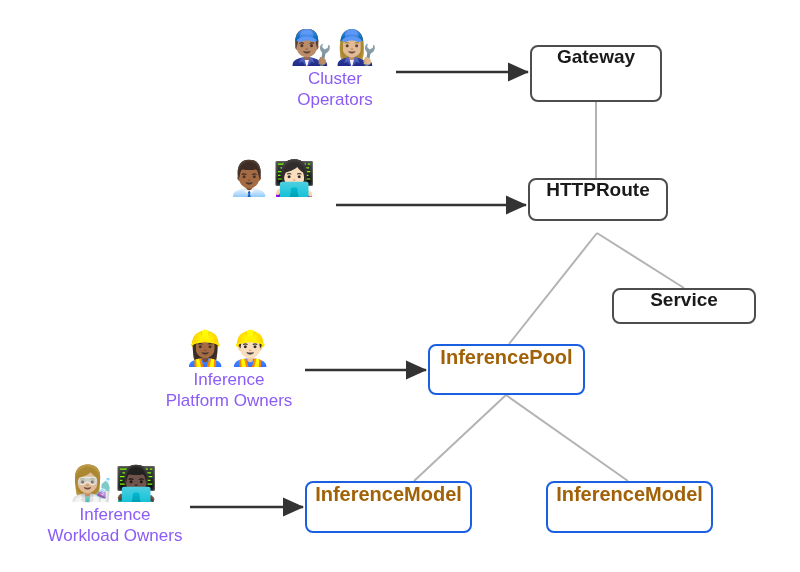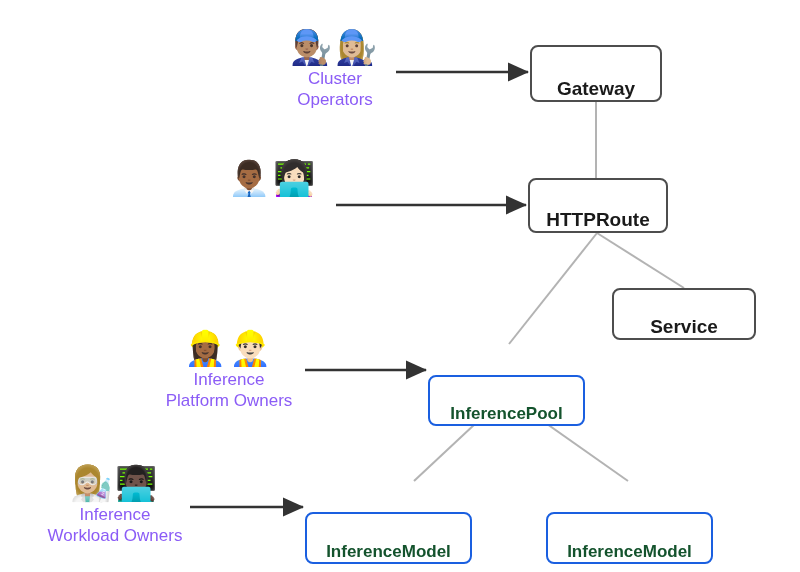--- a/index.html
+++ b/index.html
@@ -22,39 +22,38 @@
     left: 0;
     top: 0;
     width: 800px;
     height: 572px;
     pointer-events: none;
   }
   .node {
     position: absolute;
     box-sizing: border-box;
     display: flex;
-    align-items: flex-end;
+    align-items: flex-start;
     justify-content: center;
     background: #ffffff;
     border-radius: 8px;
     font-weight: bold;
     text-align: center;
     line-height: 1.1;
     white-space: nowrap;
   }
   .node.dark {
     border: 2px solid #4d4d4d;
     color: #1a1a1a;
     font-size: 19px;
   }
   .node.blue {
     border: 2.5px solid #1a5fe0;
-    color: #14532d;
-    font-size: 17px;
-    margin-top: 31px;
+    color: #a16207;
+    font-size: 20px;
   }
   .actor {
     position: absolute;
     display: flex;
     flex-direction: column;
     align-items: center;
     width: 190px;
   }
   .actor-emojis {
     font-size: 34px;
@@ -95,24 +94,24 @@
         <line x1="336" y1="205" x2="526" y2="205" stroke="#333333" stroke-width="2.4" marker-end="url(#arrowhead)"></line>
         <line x1="305" y1="370" x2="426" y2="370" stroke="#333333" stroke-width="2.4" marker-end="url(#arrowhead)"></line>
         <line x1="190" y1="507" x2="303" y2="507" stroke="#333333" stroke-width="2.4" marker-end="url(#arrowhead)"></line>
       </g>
   </svg>
 
   <div id="nodes-layer">
       <div class="node dark" style="left: 530px; top: 45px; width: 132px; height: 57px;">
         <span>Gateway</span>
       </div>
-      <div class="node dark" style="left: 528px; top: 178px; width: 140px; height: 55px;">
+      <div class="node dark" style="left: 528px; top: 178px; width: 140px; height: 43px;">
         <span>HTTPRoute</span>
       </div>
-      <div class="node dark" style="left: 612px; top: 288px; width: 144px; height: 52px;">
+      <div class="node dark" style="left: 612px; top: 288px; width: 144px; height: 36px;">
         <span>Service</span>
       </div>
       <div class="node blue" style="left: 428px; top: 344px; width: 157px; height: 51px;">
         <span>InferencePool</span>
       </div>
       <div class="node blue" style="left: 305px; top: 481px; width: 167px; height: 52px;">
         <span>InferenceModel</span>
       </div>
       <div class="node blue" style="left: 546px; top: 481px; width: 167px; height: 52px;">
         <span>InferenceModel</span>

